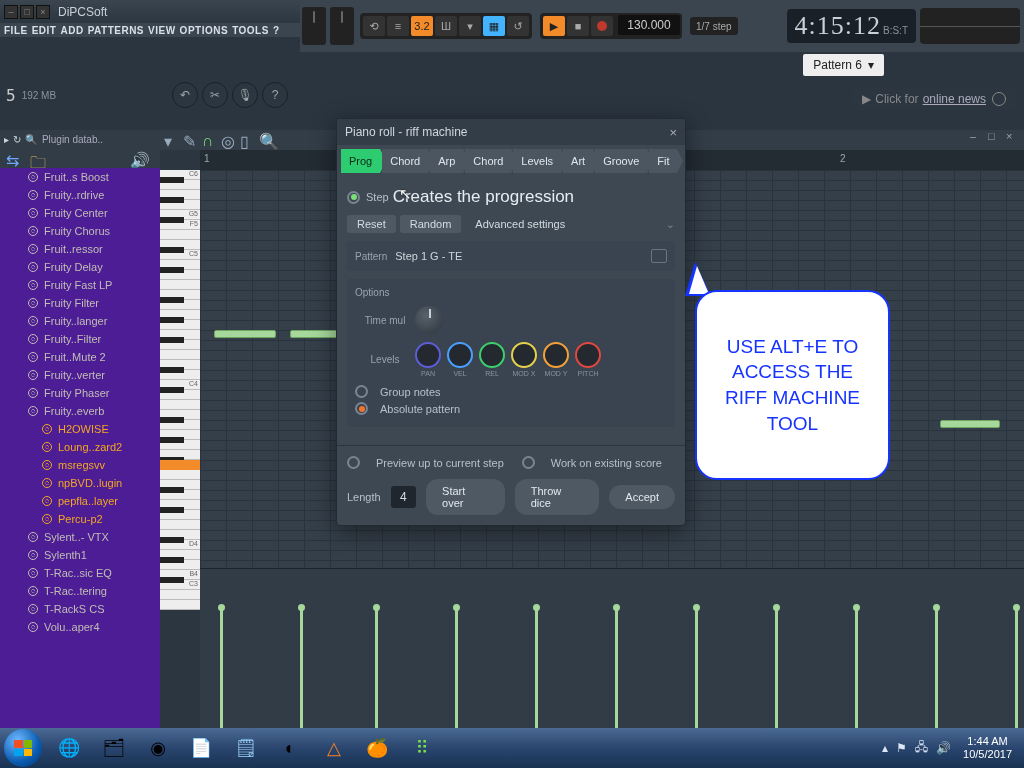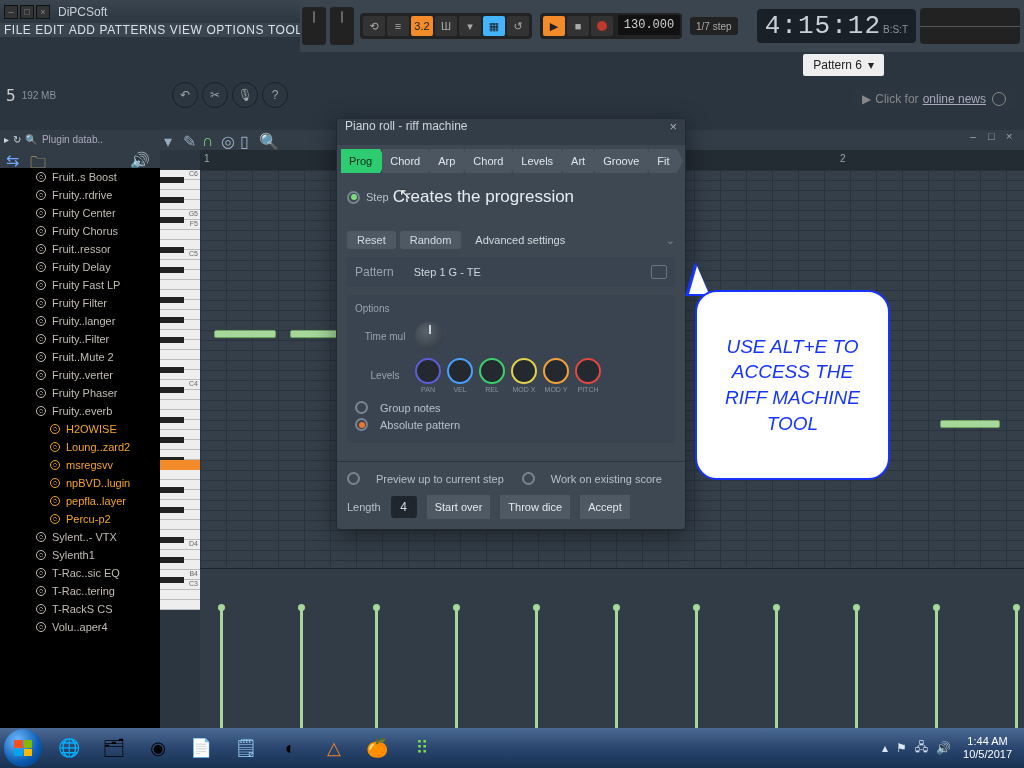--- a/index.html
+++ b/index.html
@@ -5,57 +5,57 @@
 * { margin:0; padding:0; box-sizing:border-box; font-family:"Segoe UI",Arial,sans-serif; -webkit-user-select:none; user-select:none; }
 body { width:1024px; height:768px; background:#2a3540; overflow:hidden; position:relative; }
 
 
 .topchrome { height:23px; background:linear-gradient(#3a4550,#2c3640); display:flex; align-items:center; padding:0 4px; }
 .wndbtn { width:14px; height:14px; border:1px solid #111; background:#333; margin-right:2px; display:flex; align-items:center; justify-content:center; font-size:9px; color:#888; }
 .apptitle { color:#c8d0d8; font-size:12px; margin-left:6px; }
 
 
 .menubar { height:14px; background:#3a4550; display:flex; align-items:center; padding:0 4px; }
-.menubar span { color:#d8e0e8; font-size:12px; font-weight:normal; margin-right:4px; letter-spacing:0.5px; }
+.menubar span { color:#d8e0e8; font-size:10px; font-weight:bold; margin-right:4px; letter-spacing:0.5px; }
 
 
 .transport { position:absolute; top:0; left:300px; right:0; height:52px; background:#3a4550; display:flex; align-items:center; }
 .tknob { width:24px; height:38px; background:#222; border-radius:3px; margin:0 2px; position:relative; }
 .tknob::after { content:''; position:absolute; top:4px; left:50%; width:2px; height:12px; background:#666; transform:translateX(-50%); border-radius:1px;}
 .btnrow { display:flex; background:#222; border-radius:4px; padding:2px; margin:0 4px; }
 .tbtn { width:22px; height:20px; background:#333; margin:1px; border-radius:2px; display:flex; align-items:center; justify-content:center; font-size:11px; color:#aaa; }
 .tbtn.orange { background:#f48b2a; color:#222;}
 .tbtn.blue   { background:#43b4ff; color:#222;}
 .recbtn { width:22px; height:20px; background:#333; margin:1px; border-radius:2px; display:flex; align-items:center; justify-content:center;}
 .recdot { width:10px; height:10px; border-radius:50%; background:#c0392b;}
-.tempo { width:62px; height:20px; background:#111; color:#cfcfcf; font-size:12px; display:flex; align-items:center; justify-content:center; border-radius:2px; margin-left:4px; font-family:Liberation Mono, monospace;}
+.tempo { width:62px; height:20px; background:#111; color:#cfcfcf; font-size:12px; display:flex; align-items:center; justify-content:center; border-radius:2px; margin-left:4px; font-family:Liberation Sans, sans-serif;}
 .stepsel { height:18px; background:#222; color:#aaa; font-size:10px; display:flex; align-items:center; padding:0 6px; border-radius:3px; margin-left:4px;}
 .timecounter { margin-left:auto; margin-right:4px; background:#1a2028; border-radius:4px; padding:2px 8px; display:flex; align-items:baseline;}
-.timecounter .big { color:#c8d0d8; font-size:26px; letter-spacing:1px; font-family:Liberation Mono, monospace;}
+.timecounter .big { color:#c8d0d8; font-size:26px; letter-spacing:1px; font-family:Liberation Serif, serif;}
 .timecounter .small{ color:#8a939c; font-size:10px; margin-left:2px;}
 .wave { width:100px; height:36px; background:#222; border-radius:4px; margin-right:4px; position:relative; overflow:hidden;}
 .wave::before{content:''; position:absolute; left:0; right:0; top:50%; height:1px; background:#555;}
 .pattern-pick { position:absolute; top:54px; right:140px; height:22px; background:#eee; color:#222; font-size:12px; padding:0 10px; display:flex; align-items:center; border-radius:2px;}
 .newsbar { position:absolute; top:88px; right:8px; height:22px; background:#2c3640; color:#888; font-size:12px; padding:0 10px; display:flex; align-items:center; border-radius:3px;}
 .newsbar .u { color:#aab; text-decoration:underline; margin-left:4px; margin-right:6px;}
 .globe{width:14px;height:14px;border:1px solid #888;border-radius:50%;}
 
 
 .leftinfo { position:absolute; top:82px; left:6px; width:162px; height:26px; display:flex; align-items:center; color:#aab; font-size:10px;}
 .leftinfo .num{ font-family:monospace; font-size:16px; color:#ccc; margin-right:6px;}
 .leftinfo .mb { font-size:10px; color:#8a939c;}
 .tool2 { position:absolute; top:82px; left:172px; display:flex;}
 .tool2 .tc { width:26px; height:26px; background:#2c3640; border:1px solid #1a2228; border-radius:50%; margin-right:4px; display:flex;align-items:center;justify-content:center;color:#9aa;font-size:12px;}
 
 
 .browserhdr { position:absolute; top:130px; left:0; width:160px; height:18px; background:#313c46; color:#aab; font-size:10px; display:flex; align-items:center; padding:0 4px;}
 .browserhdr .icn{margin-right:4px;color:#cfd6dd;}
 .brtabs{ position:absolute; top:148px; left:0; width:160px; height:20px; background:#313c46; display:flex; align-items:center; padding:0 6px;}
 .brtabs .ticon{ width:18px; height:14px; margin-right:6px; color:#6ea9ff;}
-.browser { position:absolute; top:168px; left:0; bottom:40px; width:160px; background:#000000; overflow:hidden;padding-left:8px; }
+.browser { position:absolute; top:168px; left:0; bottom:40px; width:160px; background:#4c1d95; overflow:hidden; }
 .bitem { height:18px; display:flex; align-items:center; padding-left:28px; color:#c3beb4; font-size:11px; white-space:nowrap;}
 .bitem.orange { color:#f5a623;margin-left:14px;}
 .bitem .gear { width:10px;height:10px;border:1px solid currentColor;border-radius:50%;margin-right:6px; position:relative;}
 .bitem .gear::after{content:'';position:absolute;inset:2px;border:1px dotted currentColor;border-radius:50%;}
 
 
 .proll { position:absolute; top:130px; left:160px; right:0; bottom:40px; background:#2b3640; }
 .proll-toolbar { height:20px; background:#323d48; display:flex; align-items:center; padding:0 4px;}
 .proll-toolbar .pt{ width:16px;height:16px;margin-right:3px;color:#9ab;}
 .proll-wnd { position:absolute; top:0; right:4px; display:flex;}
@@ -73,61 +73,61 @@
 .rulerbar{position:absolute;top:20px;left:40px;right:0;height:20px;background:#232b33;color:#9aa;font-size:10px;}
 .rulerbar span{position:absolute;top:3px;}
 .note { position:absolute; height:8px; background:#a7d89b; border:1px solid #6fa561; border-radius:2px;}
 .orangekey { position:absolute; left:0; width:40px; height:10px; background:#f48b2a;}
 .vel { position:absolute; left:40px; right:0; bottom:0; height:160px; background:#323c46; border-top:1px solid #1b232b;}
 .vbar { position:absolute; bottom:0; width:3px; background:#a7d89b;}
 .vbar::before{content:'';position:absolute;top:-4px;left:-2px;width:7px;height:7px;border-radius:50%;background:#a7d89b;}
 
 
 .dialog { position:absolute; top:118px; left:336px; width:350px; background:#3d4852; border:1px solid #222b33; border-radius:0 0 4px 4px; box-shadow:0 6px 24px rgba(0,0,0,.45); }
-.dialog-title { height:26px; background:#323d48; display:flex; padding:0 8px; color:#cfd6dd; font-size:12px;gap:11px;}
+.dialog-title { height:26px; background:#323d48; display:flex; align-items:center; padding:0 8px; color:#cfd6dd; font-size:12px;gap:11px;}
 .dialog-title .close{ margin-left:auto; color:#aab; font-size:13px;}
 .tabs { height:32px; background:#3d4852; display:flex; align-items:center; padding:0 4px;}
 .tab { height:24px; background:#4b5660; color:#dfe6ed; font-size:11px; padding:0 8px; display:flex; align-items:center; margin-right:2px; position:relative;}
 .tab::after{content:'';position:absolute;right:-6px;top:0;border-top:12px solid transparent;border-bottom:12px solid transparent;border-left:6px solid #4b5660;}
 .tab.active { background:#2ecc71; color:#0a2a16;}
 .tab.active::after{border-left-color:#2ecc71;}
 .dialog-body { padding:6px 10px 10px; color:#b7c0c9; font-size:11px;}
-.steprow{ display:flex; align-items:center; margin:4px 0 24px;}
+.steprow{ display:flex; align-items:center; margin:4px 0 8px;}
 .radio { width:13px; height:13px; border-radius:50%; border:2px solid #7a8591; margin-right:6px; display:flex;align-items:center;justify-content:center;}
 .radio.on::after{content:'';width:6px;height:6px;border-radius:50%;background:#7adf76;}
 .radio.onOrange::after{content:'';width:6px;height:6px;border-radius:50%;background:#f4742a;}
 .heading { color:#e6ecf2; font-size:17px; margin-left:4px;}
 .cursor-ptr { position:absolute; font-size:15px; color:#fff; text-shadow:0 0 2px #000;}
 .pillrow { display:flex; align-items:center; margin:6px 0;}
 .pill { background:#4e5964; color:#d4dbe2; font-size:11px; padding:3px 10px; border-radius:3px; margin-right:4px;}
 .pill.flat{ background:transparent;}
 .collapse { margin-left:auto; color:#7a8591;}
 .section { background:#394450; border-radius:4px; padding:8px; margin:8px 0;}
 .sectitle { font-size:10px; color:#9aa3ac; margin-bottom:6px;}
 .patternrow{ display:flex; align-items:center;}
-.patternrow .lbl{ color:#9aa3ac; font-size:12px; margin-right:20px;}
+.patternrow .lbl{ color:#9aa3ac; font-size:10px; margin-right:8px;}
 .patternrow .val{ color:#cfd6dd; font-size:11px;}
 .patternrow .fold{ margin-left:auto;width:16px;height:14px;border:1px solid #6a7580;border-radius:2px;}
 .optrow{ display:flex; align-items:center; margin:8px 0;}
 .optrow .lbl{ width:60px; font-size:10px; color:#9aa3ac;text-align:center;}
 .knob{ width:28px;height:28px;border-radius:50%;background:radial-gradient(circle at 40% 35%,#59626b,#2b333b);position:relative;margin-right:8px;}
 .knob::after{content:'';position:absolute;left:50%;top:3px;width:2px;height:9px;background:#c9d2da;transform-origin:bottom center;}
 .levels { display:flex; }
 .lvl { text-align:center; margin-right:6px;}
 .lvl .ring { width:26px;height:26px;border-radius:50%;border:2px solid var(--c);background:#23292f;margin:0 auto 2px;}
 .lvl .cap { font-size:7px; color:#8b949d;}
 .chkrow { display:flex; align-items:center; margin:4px 0;}
 .chkrow .lbl { font-size:11px; color:#b7c0c9; margin-left:6px;}
 .dialog-footer { border-top:1px solid #2c353e; padding:10px; display:flex; flex-direction:column; gap:10px;}
 .dialog-footer .row{ display:flex; align-items:center; gap:10px;}
-.dbtn { background:#4e5964; color:#e2e8ee; font-size:11px; padding:6px 8px; border-radius:0;}
+.dbtn { background:#4e5964; color:#e2e8ee; font-size:11px; padding:6px 16px; border-radius:12px;}
 .lenbox { width:26px;height:22px;background:#1f262d;color:#d4dbe2;display:flex;align-items:center;justify-content:center;border-radius:3px;font-size:12px;}
 
 
-.callout { position:absolute; top:260px; left:695px; width:225px; height:220px;font-style:italic; }
+.callout { position:absolute; top:260px; left:695px; width:225px; height:220px; }
 .bubble { position:absolute; top:30px; width:195px; height:190px; background:#fff; border:2px solid #1634ff; border-radius:22px; display:flex; align-items:center; justify-content:center; text-align:center; padding:18px;}
 .bubble-text { color:#1634ff; font-size:19px; line-height:1.35; font-weight:500;}
 .tail { position:absolute; top:2px; left:-10px; width:0;height:0; border-left:10px solid transparent; border-right:16px solid transparent; border-bottom:34px solid #1634ff;}
 .tail::after{content:'';position:absolute;top:4px;left:-6px;border-left:8px solid transparent;border-right:12px solid transparent;border-bottom:28px solid #fff;}
 
 
 .taskbar { position:absolute; bottom:0; left:0; right:0; height:40px; background:linear-gradient(#4a6a94,#2a456e,#183252); display:flex; align-items:center; padding:0 4px;}
 .startorb { width:38px;height:38px;border-radius:50%;background:radial-gradient(circle at 35% 30%,#6fb8ff,#0a5bb0 60%,#05336b);display:flex;align-items:center;justify-content:center;margin-right:6px;}
 .flag { width:18px;height:16px;display:grid;grid-template-columns:1fr 1fr;grid-template-rows:1fr 1fr;gap:1px;}
 .flag div:nth-child(1){background:#f25022}.flag div:nth-child(2){background:#7fba00}.flag div:nth-child(3){background:#00a4ef}.flag div:nth-child(4){background:#ffb900}

